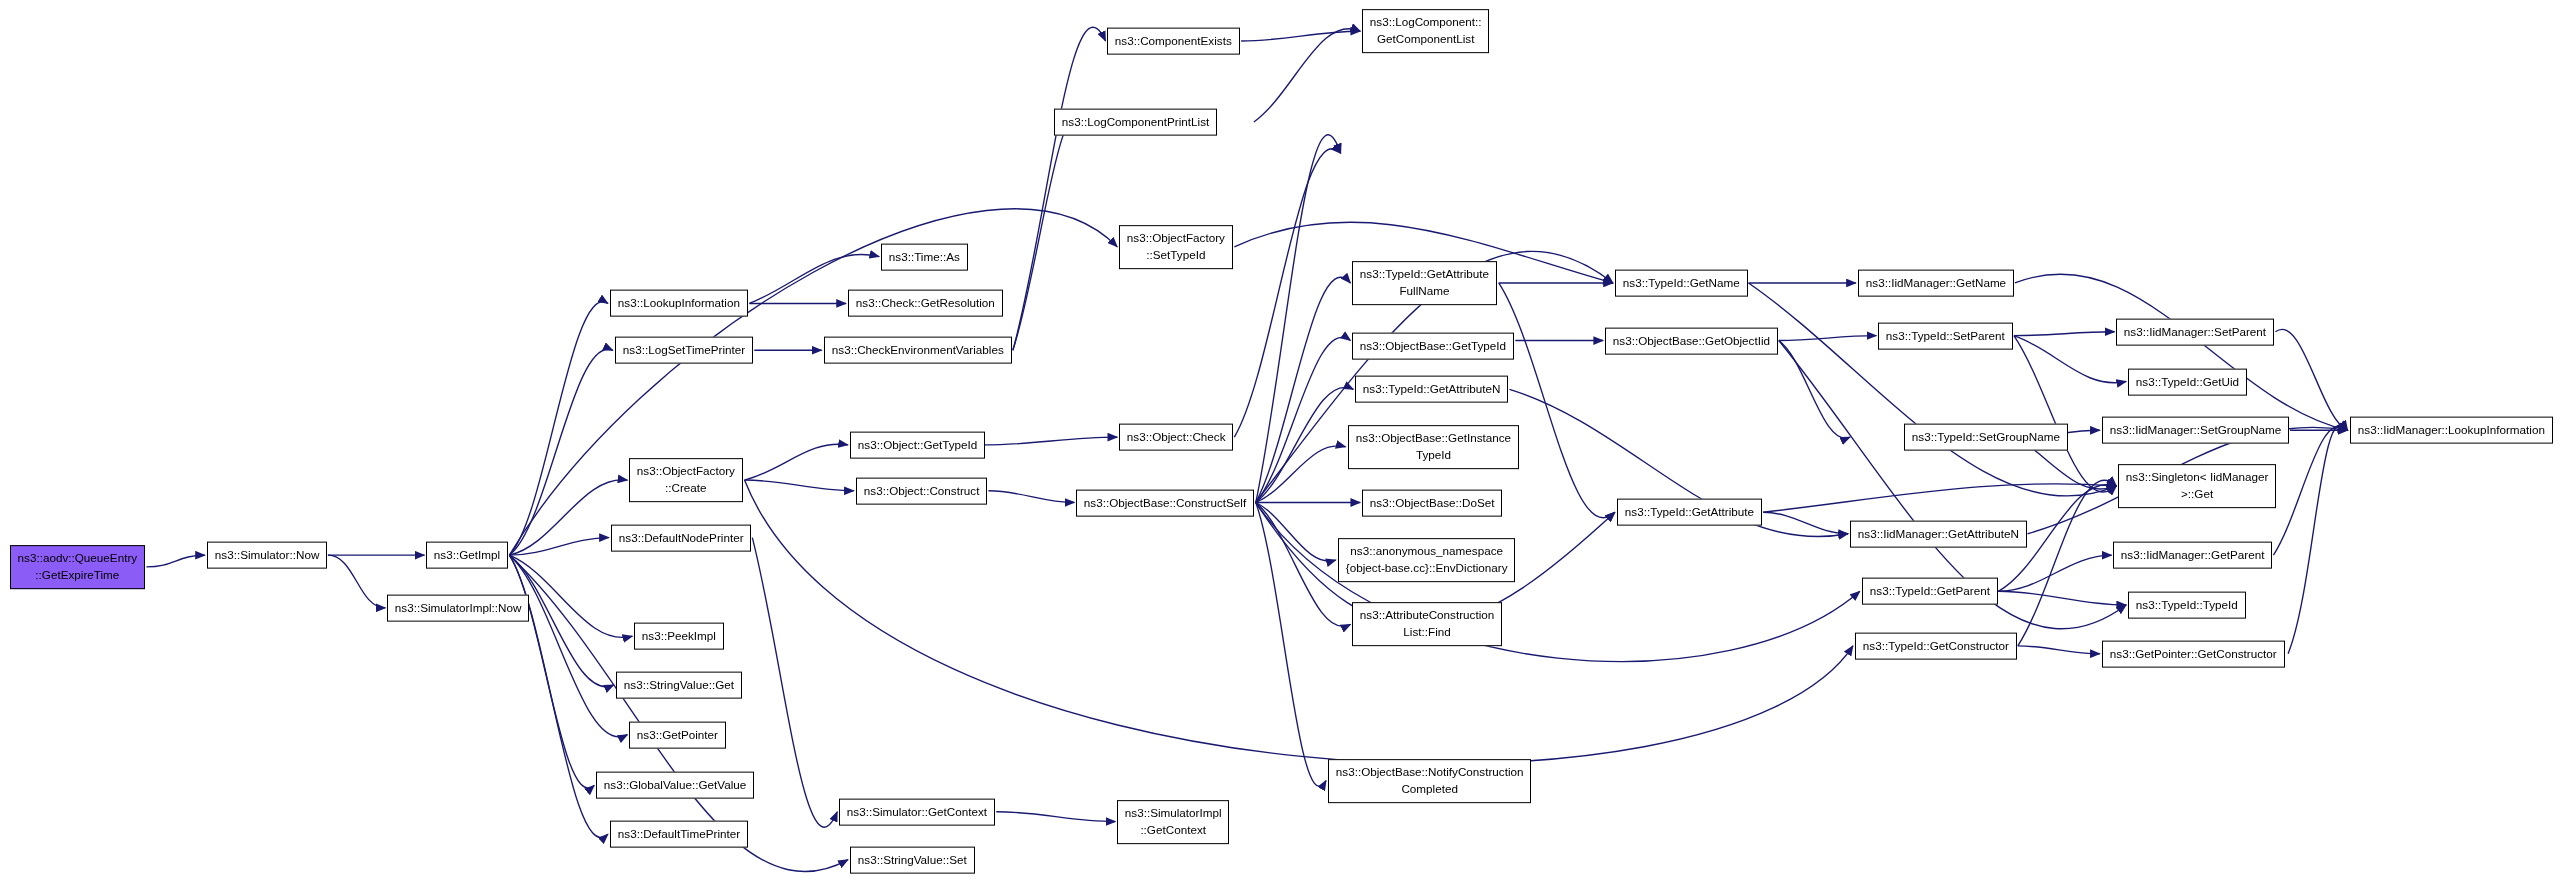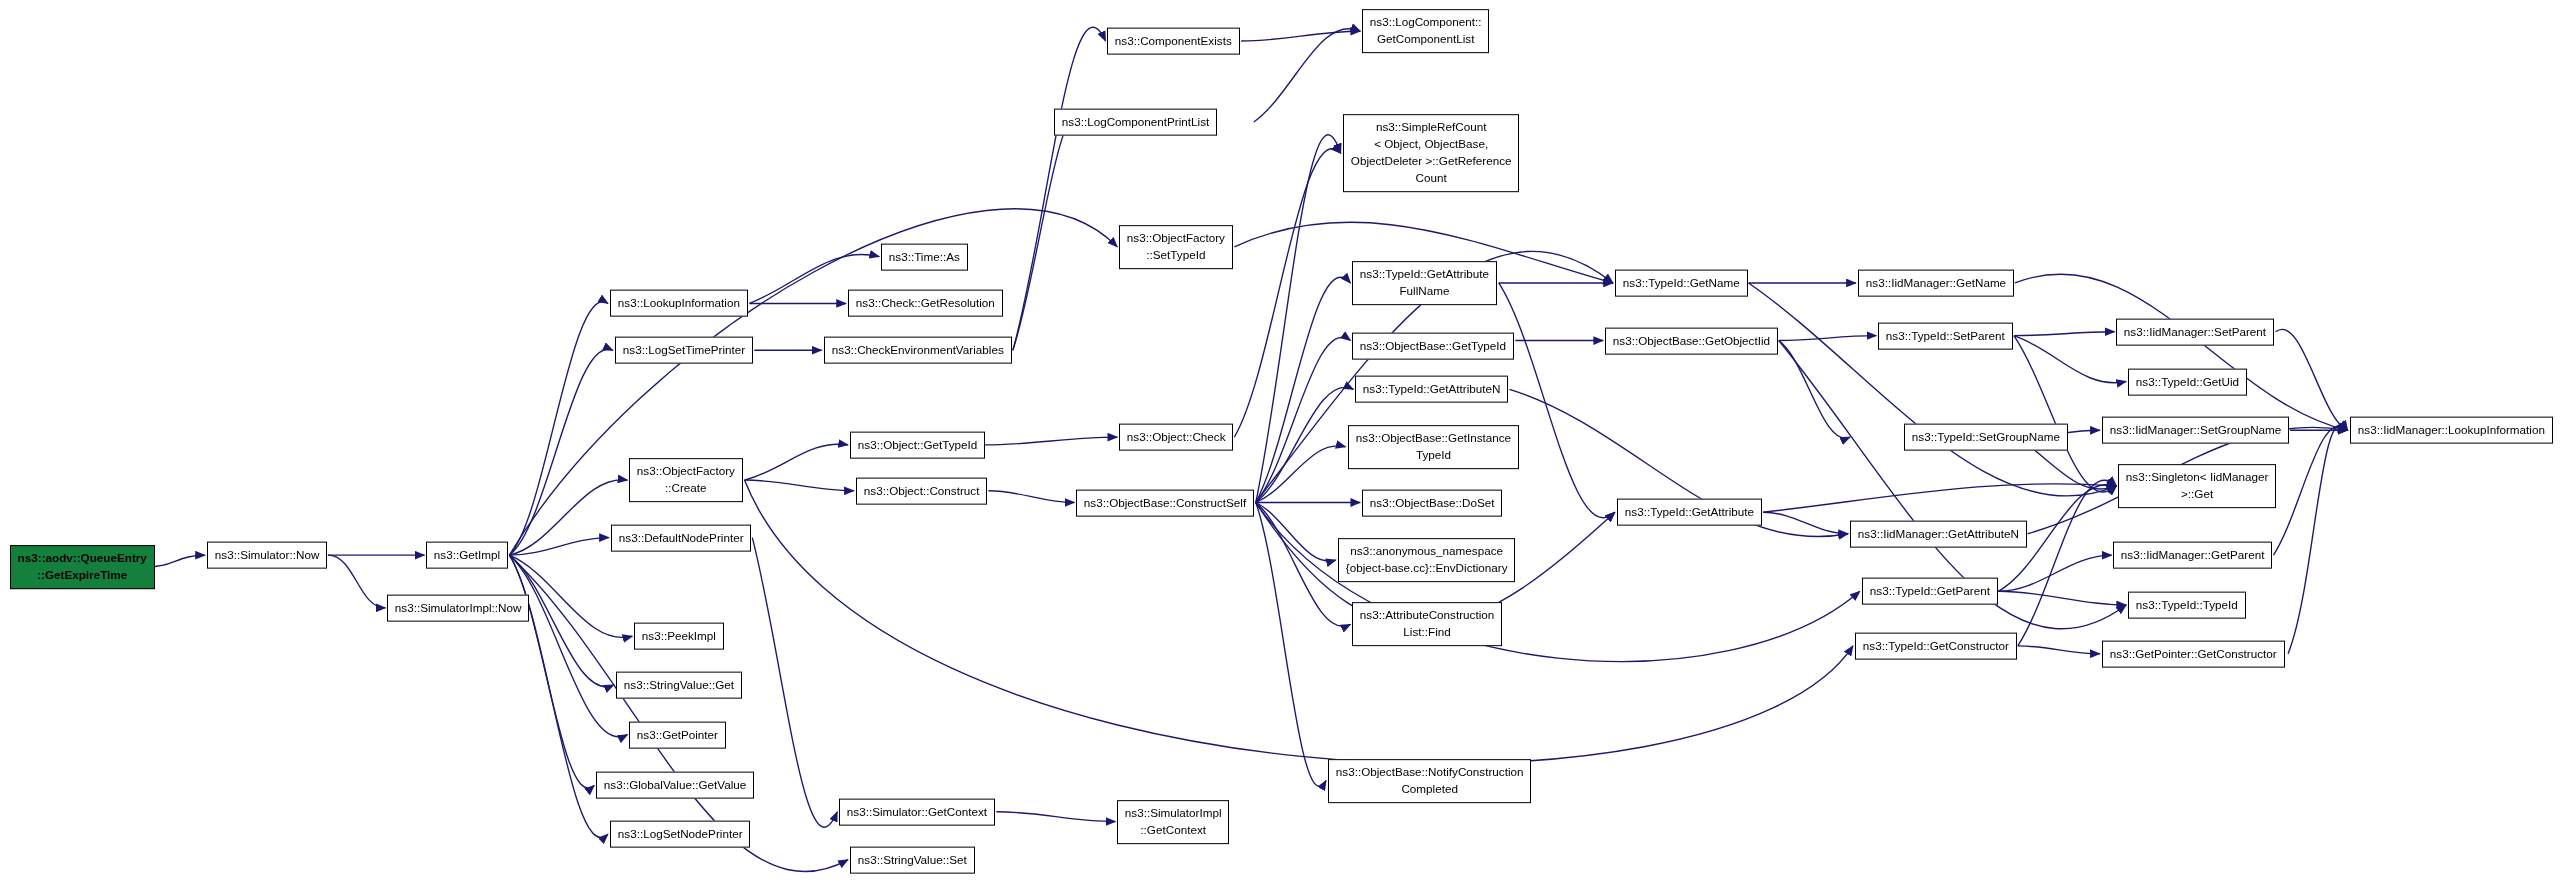--- a/index.html
+++ b/index.html
@@ -19,21 +19,21 @@
     border:1px solid #000000;
     background:#ffffff;
     color:#000000;
     font-size:11.7px;
     line-height:1.45;
     padding:3.9px 6.8px;
     text-align:center;
     white-space:pre-line;
     z-index:2;
   }
-  .node.hl{background:#15803d;font-weight:bold;}
+  .node.hl{background:#8b5cf6;}
 </style>
 </head>
 <body>
 
 <div id="canvas">
 
   <svg id="edge-layer" width="2576" height="884" viewBox="0 0 2640 906" xmlns="http://www.w3.org/2000/svg">
     <defs>
       <marker id="arrow" markerWidth="11" markerHeight="9" refX="10" refY="4.5" orient="auto" markerUnits="userSpaceOnUse">
         <path d="M0,0 L11,4.5 L0,9 z" fill="#191970"></path>
@@ -132,30 +132,26 @@
 ::Create</div>
   <div class="node" style="left:850px;top:445px">ns3::Object::GetTypeId</div>
   <div class="node" style="left:856px;top:491px">ns3::Object::Construct</div>
   <div class="node" style="left:1119px;top:437px">ns3::Object::Check</div>
   <div class="node" style="left:1076px;top:503px">ns3::ObjectBase::ConstructSelf</div>
   <div class="node" style="left:611px;top:538px">ns3::DefaultNodePrinter</div>
   <div class="node" style="left:634px;top:636px">ns3::PeekImpl</div>
   <div class="node" style="left:616px;top:685px">ns3::StringValue::Get</div>
   <div class="node" style="left:629px;top:735px">ns3::GetPointer</div>
   <div class="node" style="left:596px;top:785px">ns3::GlobalValue::GetValue</div>
-  <div class="node" style="left:610px;top:834px">ns3::LogSetNodePrinter</div>
+  <div class="node" style="left:610px;top:834px">ns3::DefaultTimePrinter</div>
   <div class="node" style="left:839px;top:812px">ns3::Simulator::GetContext</div>
   <div class="node" style="left:850px;top:860px">ns3::StringValue::Set</div>
   <div class="node" style="left:1117px;top:822px">ns3::SimulatorImpl
 ::GetContext</div>
 
-  <div class="node" style="left:1343px;top:153px">ns3::SimpleRefCount
-&lt; Object, ObjectBase,
-ObjectDeleter &gt;::GetReference
-Count</div>
   <div class="node" style="left:1352px;top:283px">ns3::TypeId::GetAttribute
 FullName</div>
   <div class="node" style="left:1352px;top:346px">ns3::ObjectBase::GetTypeId</div>
   <div class="node" style="left:1355px;top:389px">ns3::TypeId::GetAttributeN</div>
   <div class="node" style="left:1348px;top:447px">ns3::ObjectBase::GetInstance
 TypeId</div>
   <div class="node" style="left:1362px;top:503px">ns3::ObjectBase::DoSet</div>
   <div class="node" style="left:1338px;top:560px">ns3::anonymous_namespace
 {object-base.cc}::EnvDictionary</div>
   <div class="node" style="left:1352px;top:624px">ns3::AttributeConstruction

